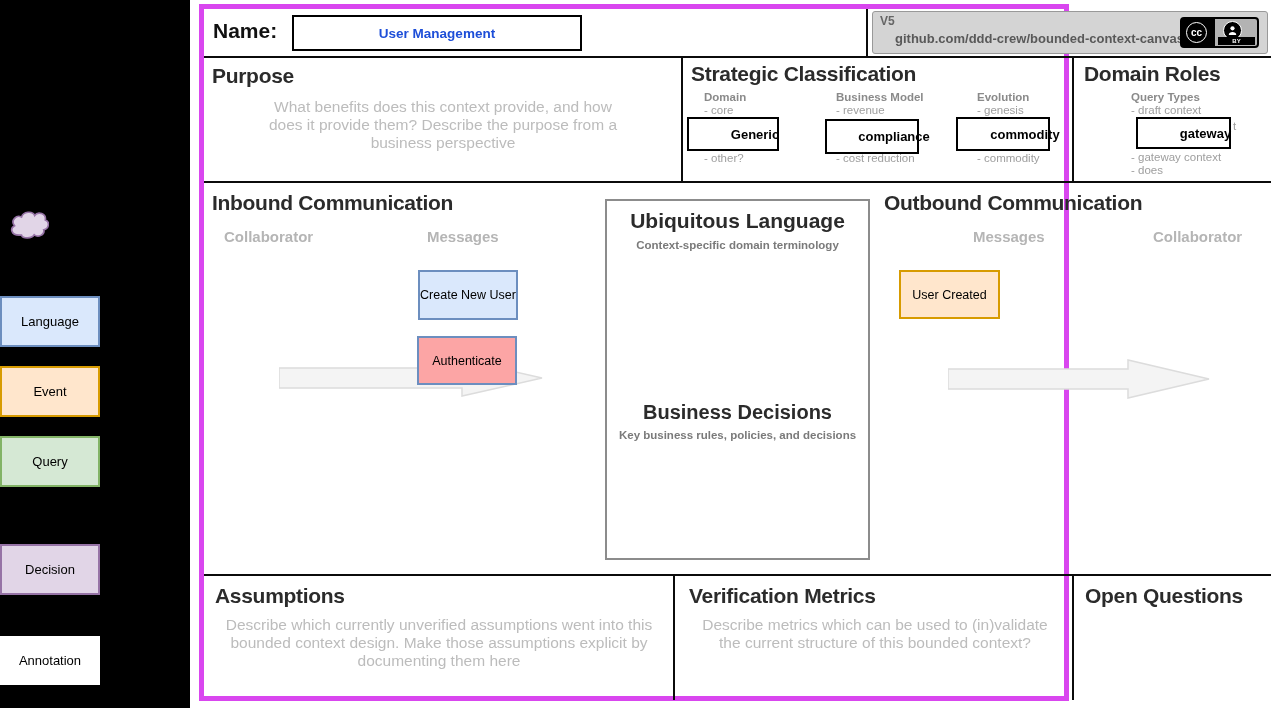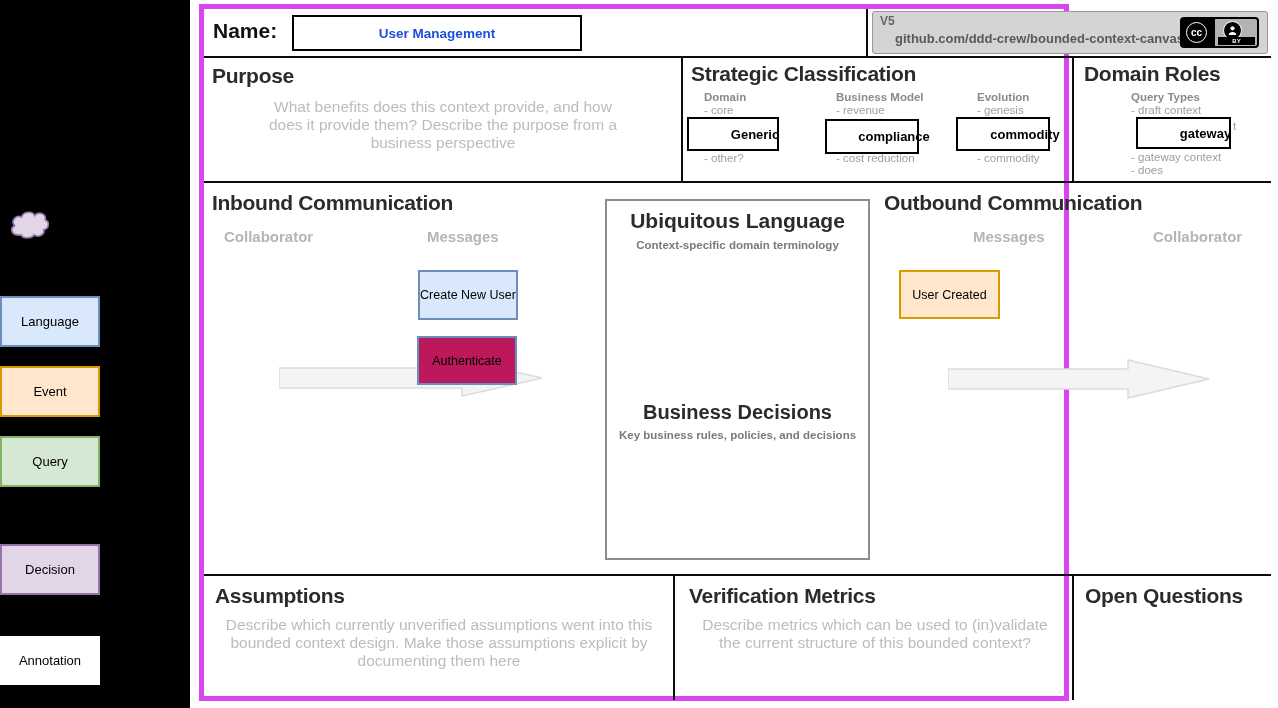--- a/index.html
+++ b/index.html
@@ -169,21 +169,21 @@
     <div class="collab-label" style="left:20px;top:45px;">Collaborator</div>
     <div class="collab-label" style="left:223px;top:45px;">Messages</div>
 
     <svg class="arrow" style="left:75px;top:176px;" width="264" height="38" viewBox="0 0 264 38">
       <polygon points="0,9 183,9 183,1 263,19 183,37 183,29 0,29" fill="#f4f4f4" stroke="#dcdcdc" stroke-width="1.5"></polygon>
     </svg>
 
     <div class="note" style="left: 214px; top: 87px; width: 100px; height: 50px; background-color: rgb(218, 232, 252); border-color: rgb(108, 142, 191);">
       <span>Create New User</span>
     </div>
-    <div class="note" style="left: 213px; top: 153px; width: 100px; height: 49px; background-color: #be185d; border-color: rgb(108, 142, 191);">
+    <div class="note" style="left: 213px; top: 153px; width: 100px; height: 49px; background-color: #fca5a5; border-color: rgb(108, 142, 191);">
       <span>Authenticate</span>
     </div>
 
     <div id="center-box">
       <div class="center-title" style="top:8px;font-size:21px;">Ubiquitous Language</div>
       <div class="center-sub" style="top:38px;">Context-specific domain terminology</div>
       <div class="center-title" style="top:200px;font-size:20px;">Business Decisions</div>
       <div class="center-sub" style="top:228px;">Key business rules, policies, and decisions</div>
     </div>
 

